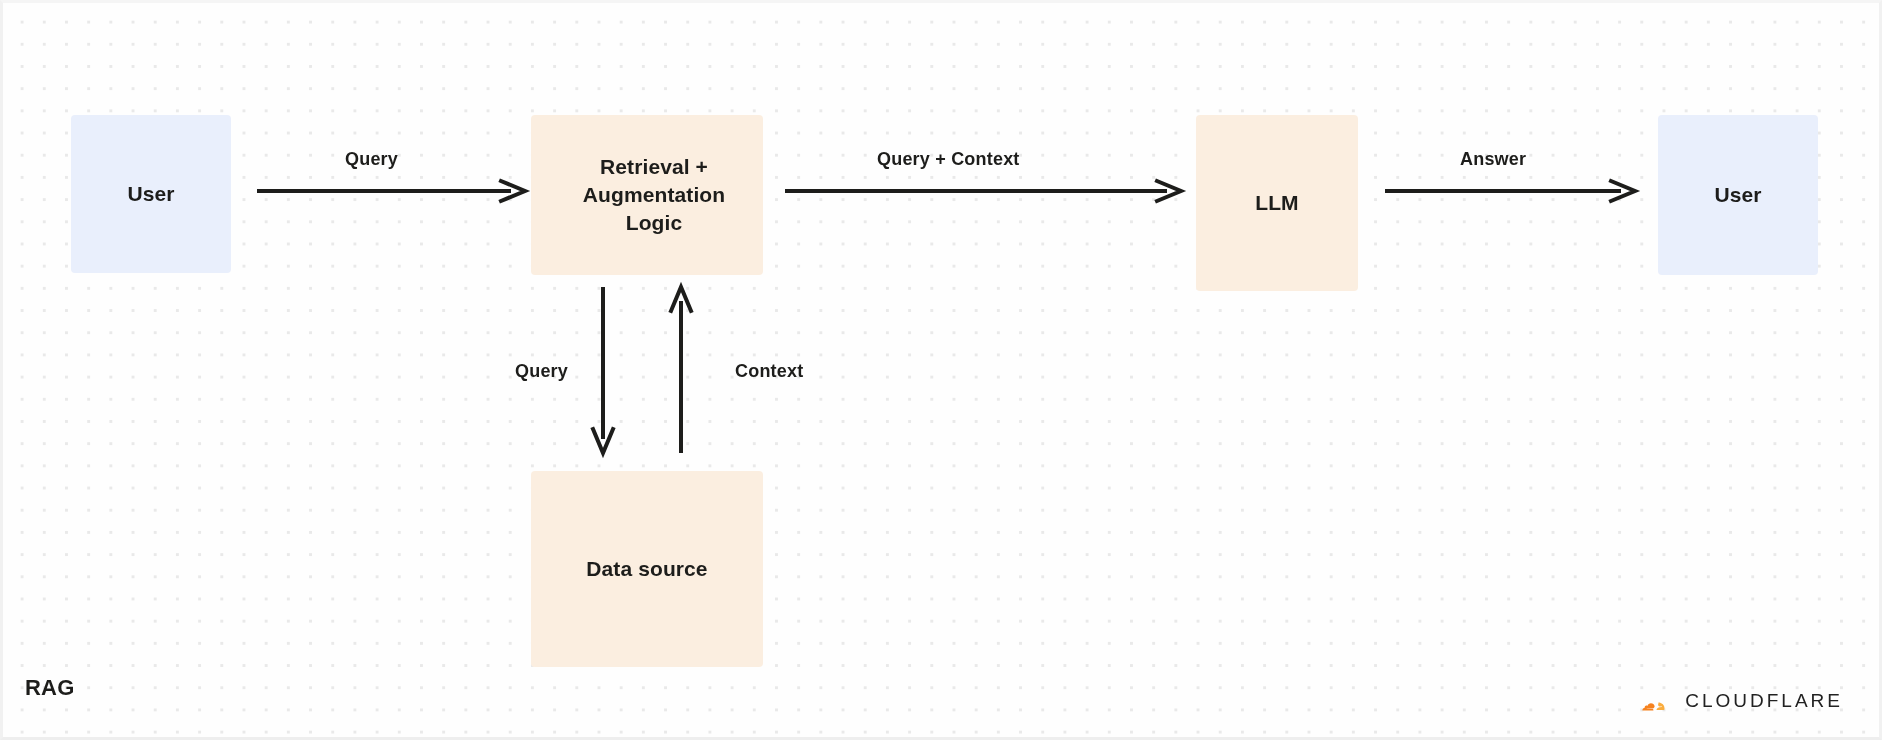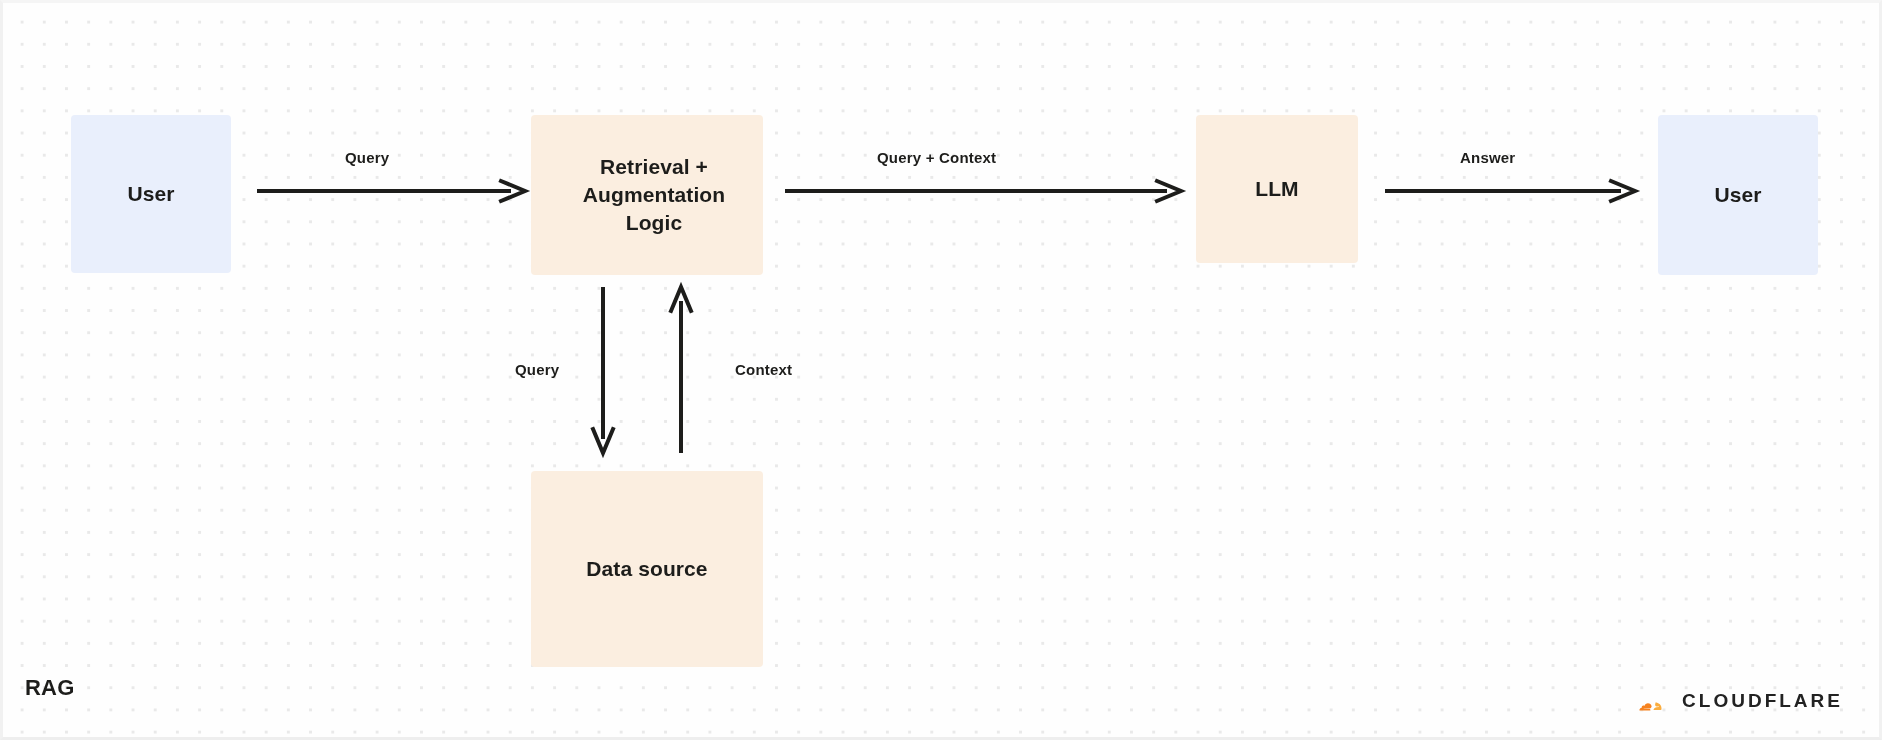--- a/index.html
+++ b/index.html
@@ -44,30 +44,30 @@
     line-height: 1.32;
     letter-spacing: 0.1px;
     padding: 4px 10px;
     box-sizing: border-box;
   }
   .node.blue  { background: #e9effc; }
   .node.cream { background: #fbeee0; }
 
   #node-user-left   { left: 68px;   top: 112px; width: 160px; height: 158px; }
   #node-rag-logic   { left: 528px;  top: 112px; width: 232px; height: 160px; padding-left: 24px; }
-  #node-llm         { left: 1193px; top: 112px; width: 162px; height: 148px; }
+  #node-llm         { left: 1193px; top: 112px; width: 162px; height: 176px; }
   #node-user-right  { left: 1655px; top: 112px; width: 160px; height: 160px; }
   #node-data-source { left: 528px;  top: 468px; width: 232px; height: 196px; }
 
   
   .edge-label {
     position: absolute;
     color: #1d1d1b;
     font-weight: bold;
-    font-size: 15px;
+    font-size: 18px;
     letter-spacing: 0.2px;
     white-space: nowrap;
   }
   .edge-svg {
     position: absolute;
     overflow: visible;
   }
 
   #edge-query-label         { left: 342px;  top: 146px; }
   #edge-query-context-label { left: 874px;  top: 146px; }
@@ -94,21 +94,21 @@
   #cloudflare-logo {
     position: absolute;
     right: 36px;
     bottom: 24px;
     display: flex;
     align-items: center;
     gap: 9px;
   }
   #cloudflare-wordmark {
     font-size: 19px;
-    font-weight: bold;
+    font-weight: normal;
     letter-spacing: 3.0px;
     color: #222222;
   }
 </style>
 </head>
 <body>
 
 <div id="canvas">
 
   <div class="node blue" id="node-user-left">User</div>

